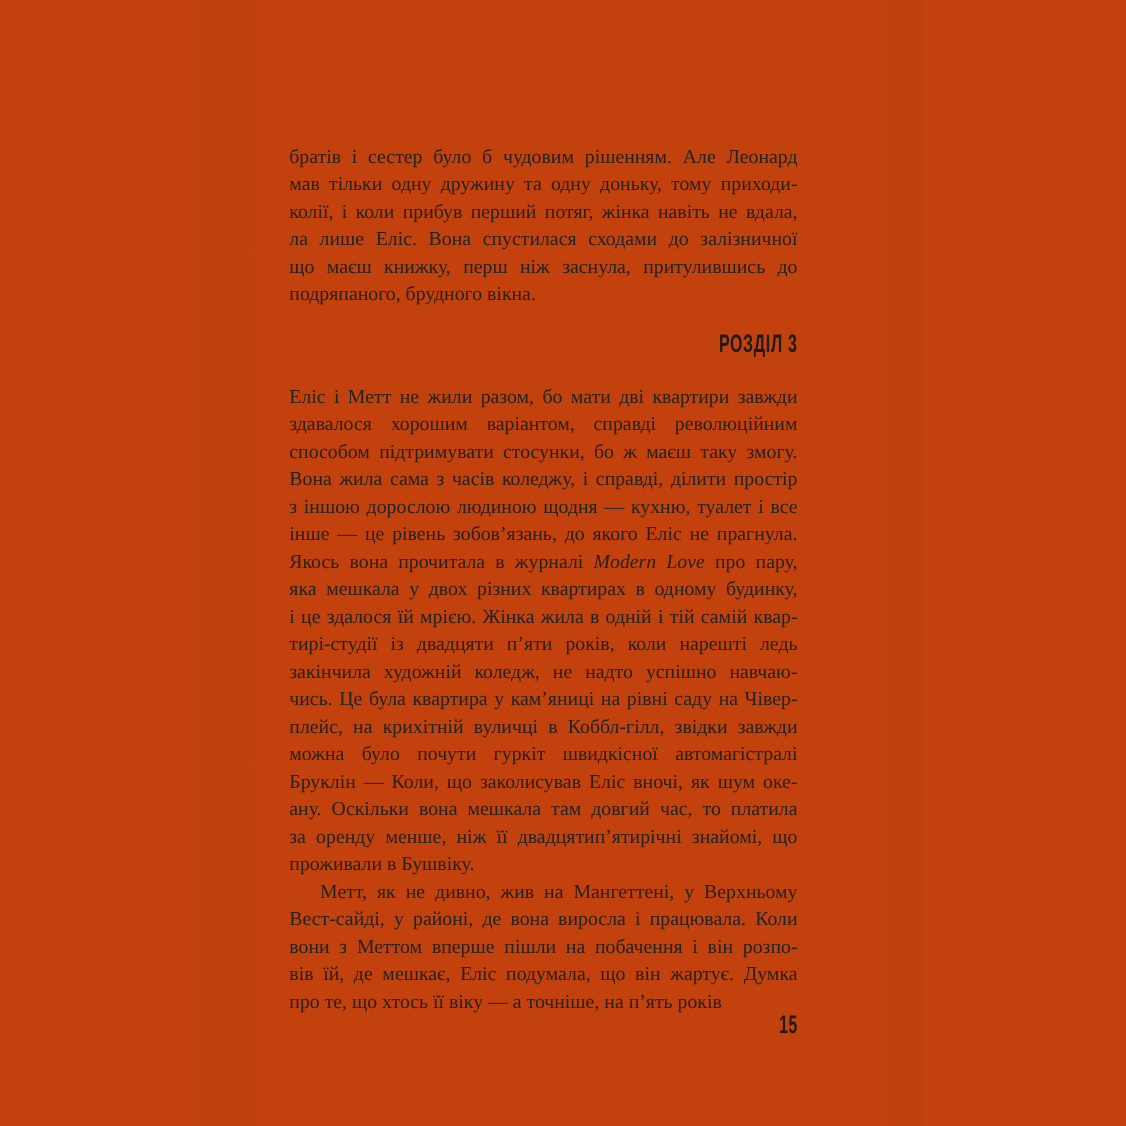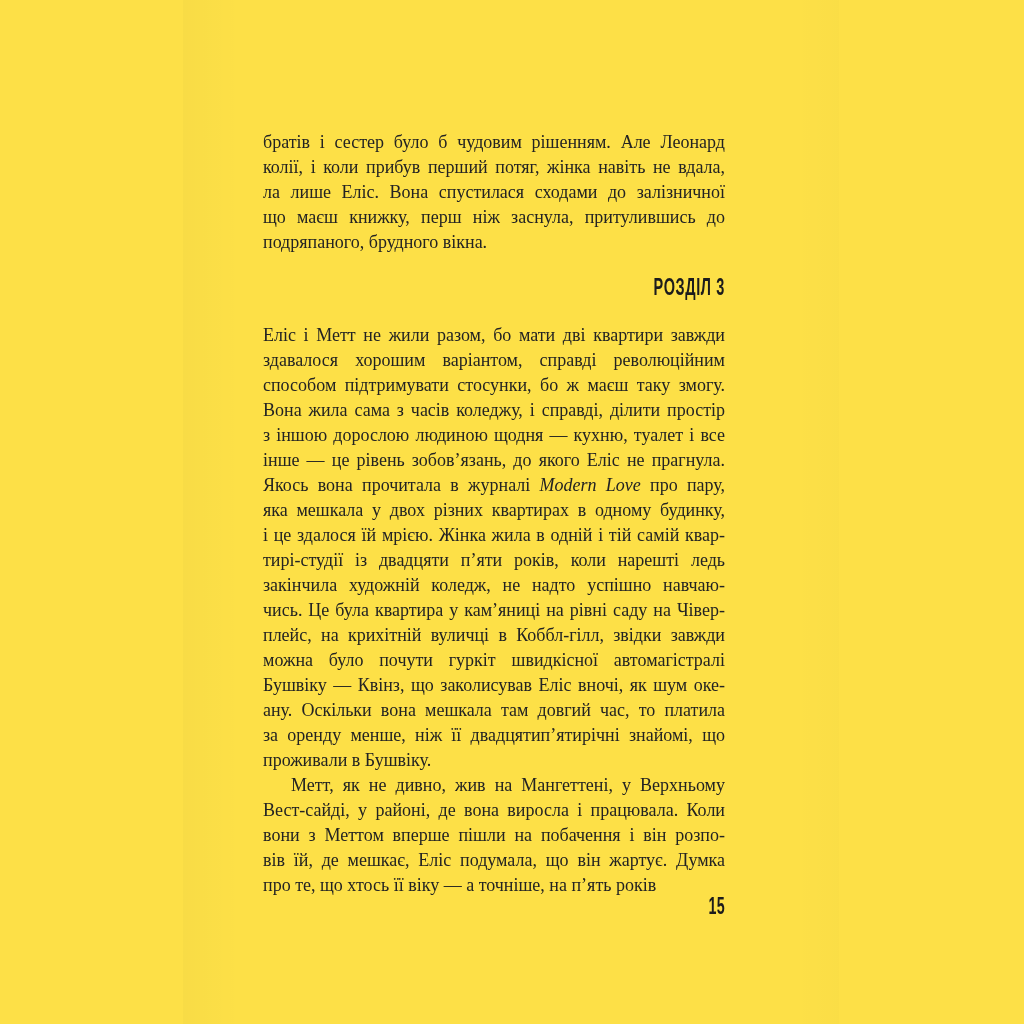--- a/index.html
+++ b/index.html
@@ -8,21 +8,21 @@
     width: 1024px;
     height: 1024px;
     background: #ffffff;
     overflow: hidden;
     font-family: "Liberation Serif", serif;
   }
   .canvas {
     position: relative;
     width: 1024px;
     height: 1024px;
-    background: #fde047;
+    background: #c2410c;
   }
   
   .page-shade-left {
     position: absolute;
     left: 183px; top: 0;
     width: 58px; height: 1024px;
     background: linear-gradient(to right, rgba(0,0,0,0.018), rgba(0,0,0,0));
   }
   .page-shade-right {
     position: absolute;
@@ -84,20 +84,21 @@
 </head>
 <body>
 
 <div class="canvas">
   <div class="page-shade-left"></div>
   <div class="page-shade-right"></div>
 
   <main class="text-block">
     <section class="paragraph">
         <div class="line"><span>братів і сестер було б чудовим рішенням. Але Леонард</span></div>
+        <div class="line"><span>мав тільки одну дружину та одну доньку, тому приходи-</span></div>
         <div class="line"><span>колії, і коли прибув перший потяг, жінка навіть не вдала,</span></div>
         <div class="line"><span>ла лише Еліс. Вона спустилася сходами до залізничної</span></div>
         <div class="line"><span>що маєш книжку, перш ніж заснула, притулившись до</span></div>
         <div class="line line-last"><span>подряпаного, брудного вікна.</span></div>
       </section>
     <h2 class="chapter-heading">РОЗДІЛ 3</h2>
     <section class="paragraph">
         <div class="line"><span>Еліс і Метт не жили разом, бо мати дві квартири завжди</span></div>
         <div class="line"><span>здавалося хорошим варіантом, справді революційним</span></div>
         <div class="line"><span>способом підтримувати стосунки, бо ж маєш таку змогу.</span></div>
@@ -105,21 +106,21 @@
         <div class="line"><span>з іншою дорослою людиною щодня — кухню, туалет і все</span></div>
         <div class="line"><span>інше — це рівень зобов’язань, до якого Еліс не прагнула.</span></div>
         <div class="line"><span>Якось вона прочитала в журналі </span><span class="italic">Modern Love</span><span> про пару,</span></div>
         <div class="line"><span>яка мешкала у двох різних квартирах в одному будинку,</span></div>
         <div class="line"><span>і це здалося їй мрією. Жінка жила в одній і тій самій квар-</span></div>
         <div class="line"><span>тирі-студії із двадцяти п’яти років, коли нарешті ледь</span></div>
         <div class="line"><span>закінчила художній коледж, не надто успішно навчаю-</span></div>
         <div class="line"><span>чись. Це була квартира у кам’яниці на рівні саду на Чівер-</span></div>
         <div class="line"><span>плейс, на крихітній вуличці в Коббл-гілл, звідки завжди</span></div>
         <div class="line"><span>можна було почути гуркіт швидкісної автомагістралі</span></div>
-        <div class="line"><span>Бушвіку — Квінз, що заколисував Еліс вночі, як шум оке-</span></div>
+        <div class="line"><span>Бруклін — Коли, що заколисував Еліс вночі, як шум оке-</span></div>
         <div class="line"><span>ану. Оскільки вона мешкала там довгий час, то платила</span></div>
         <div class="line"><span>за оренду менше, ніж її двадцятип’ятирічні знайомі, що</span></div>
         <div class="line line-last"><span>проживали в Бушвіку.</span></div>
       </section>
     <section class="paragraph">
         <div class="line line-indent"><span>Метт, як не дивно, жив на Мангеттені, у Верхньому</span></div>
         <div class="line"><span>Вест-сайді, у районі, де вона виросла і працювала. Коли</span></div>
         <div class="line"><span>вони з Меттом вперше пішли на побачення і він розпо-</span></div>
         <div class="line"><span>вів їй, де мешкає, Еліс подумала, що він жартує. Думка</span></div>
         <div class="line line-last"><span>про те, що хтось її віку — а точніше, на п’ять років</span></div>

